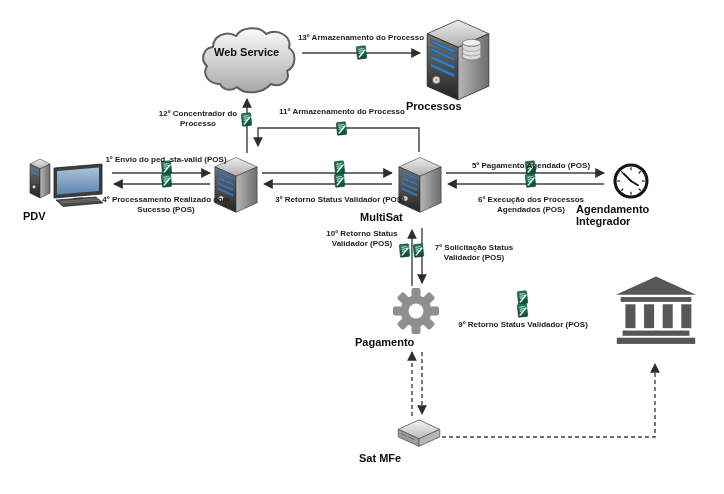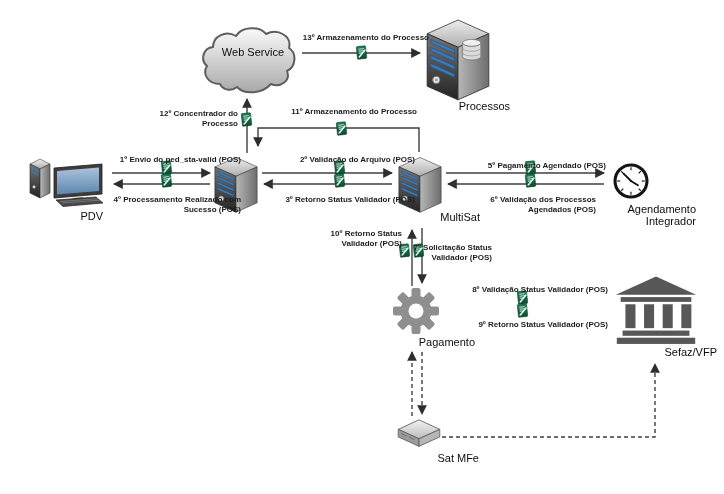--- a/index.html
+++ b/index.html
@@ -1,23 +1,23 @@
 <!DOCTYPE html>
 <html><head>
 <meta charset="utf-8">
 <style>
   html,body{margin:0;padding:0;background:#fff;}
   .canvas{position:relative;width:724px;height:494px;background:#ffffff;overflow:hidden;
           font-family:"Liberation Sans", sans-serif;}
   .layer{position:absolute;left:0;top:0;}
   .icon{position:absolute;}
   .flow-label{position:absolute;font-size:8px;font-weight:bold;color:#1c1c1c;
-              text-align:right;line-height:1.2;}
-  .node-label{position:absolute;font-size:11px;font-weight:normal;color:#0d0d0d;
-              text-align:right;line-height:1.12;}
+              text-align:center;line-height:1.2;}
+  .node-label{position:absolute;font-size:11px;font-weight:bold;color:#0d0d0d;
+              text-align:left;line-height:1.12;}
 </style>
 </head>
 <body>
 
 <div class="canvas">
 
   <svg class="layer" width="724" height="494" viewBox="0 0 724 494">
     <defs>
       <marker id="ah" viewBox="0 0 10 10" refX="9" refY="5" markerWidth="8" markerHeight="7" orient="auto-start-reverse">
         <path d="M0,0 L10,5 L0,10 z" fill="#2e2e2e"></path>
@@ -192,37 +192,34 @@
       <polygon points="45,1 87,20 3,20"></polygon>
       <rect x="8" y="22.5" width="74" height="5"></rect>
       <rect x="13" y="30" width="10.5" height="25"></rect>
       <rect x="32.5" y="30" width="10.5" height="25"></rect>
       <rect x="52" y="30" width="10.5" height="25"></rect>
       <rect x="71.5" y="30" width="10.5" height="25"></rect>
       <rect x="10" y="57.5" width="70" height="5.5"></rect>
       <rect x="4" y="65" width="82" height="6.5"></rect>
     </g>
   </svg>
-  <div class="node-label" style="left:597px;top:346px;width:120px">Sefaz/VFP</div>
 
   <svg class="icon" style="left:396px;top:418px" width="46" height="34" viewBox="0 0 48 36">
     <polygon points="2,12 24,2 46,12 24,22" fill="url(#gradBoxTop)" stroke="#5c5c5c" stroke-width="0.9"></polygon>
     <polygon points="2,12 24,22 24,30 2,20" fill="#9c9c9c" stroke="#5c5c5c" stroke-width="0.9"></polygon>
     <polygon points="24,22 46,12 46,20 24,30" fill="#b6b6b6" stroke="#5c5c5c" stroke-width="0.9"></polygon>
     <path d="M5,16.5 l6,2.8 M13,20 l6,2.8" stroke="#6a6a6a" stroke-width="1" fill="none"></path>
   </svg>
   <div class="node-label" style="left:359px;top:452px;width:120px">Sat MFe</div>
 
   <div class="flow-label" style="left:91px;top:155px;width:150px">1º Envio do ped_sta-valid (POS)</div>
   <div class="flow-label" style="left:91px;top:195px;width:150px">4º Processamento Realizado com Sucesso (POS)</div>
-  <div class="flow-label" style="left:265px;top:155px;width:150px">2º Validação do Arquivo (POS)</div>
   <div class="flow-label" style="left:265px;top:195px;width:150px">3º Retorno Status Validador (POS)</div>
   <div class="flow-label" style="left:456px;top:161px;width:150px">5º Pagamento Agendado (POS)</div>
-  <div class="flow-label" style="left:466px;top:195px;width:130px">6º Validação dos Processos Agendados (POS)</div>
+  <div class="flow-label" style="left:466px;top:195px;width:130px">6º Execução dos Processos Agendados (POS)</div>
   <div class="flow-label" style="left:322px;top:229px;width:80px">10º Retorno Status Validador (POS)</div>
-  <div class="flow-label" style="left:408px;top:243px;width:84px">7º Solicitação Status Validador (POS)</div>
-  <div class="flow-label" style="left:438px;top:285px;width:170px">8º Validação Status Validador (POS)</div>
+  <div class="flow-label" style="left:432px;top:243px;width:84px">7º Solicitação Status Validador (POS)</div>
   <div class="flow-label" style="left:438px;top:320px;width:170px">9º Retorno Status Validador (POS)</div>
   <div class="flow-label" style="left:267px;top:107px;width:150px">11º Armazenamento do Processo</div>
   <div class="flow-label" style="left:158px;top:109px;width:80px">12º Concentrador do Processo</div>
   <div class="flow-label" style="left:293px;top:33px;width:136px">13º Armazenamento do Processo</div>
 
 </div>
 
 </body></html>

